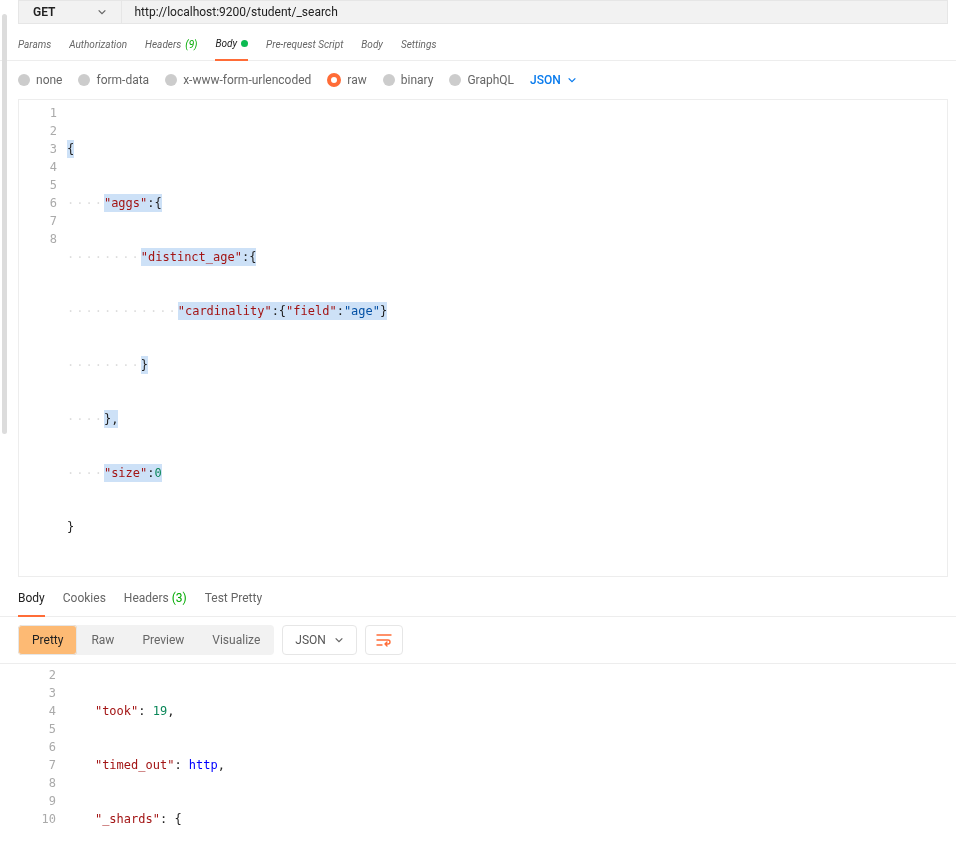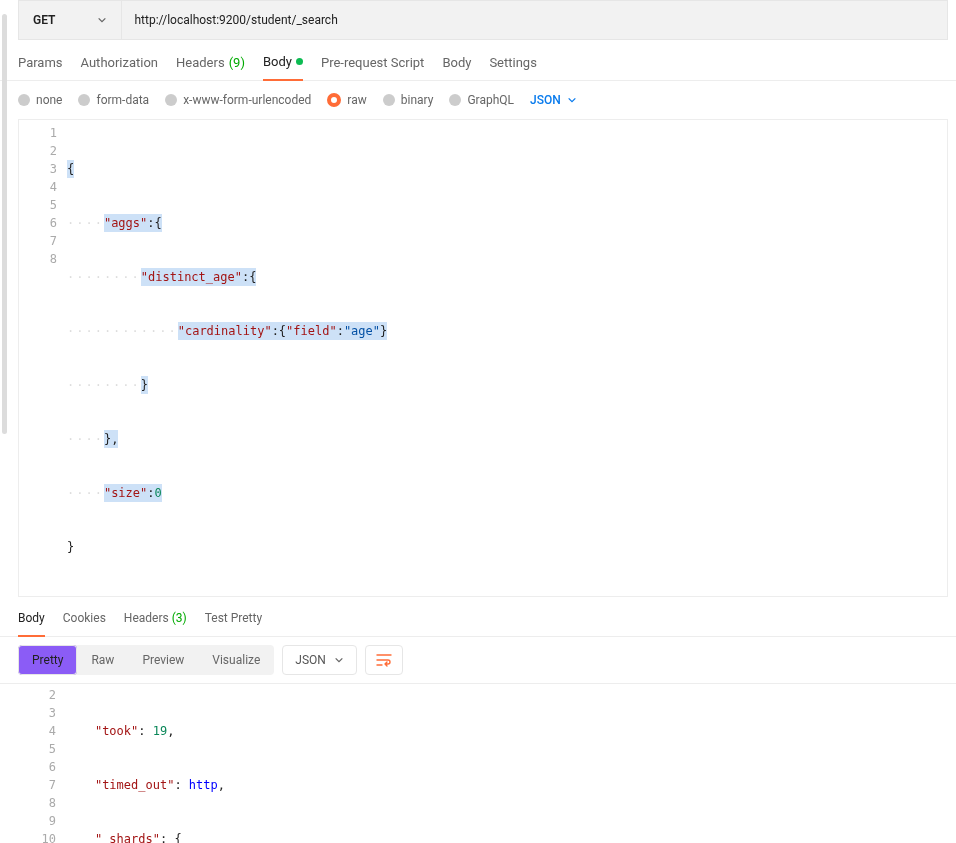--- a/index.html
+++ b/index.html
@@ -1,27 +1,27 @@
 <!DOCTYPE html>
 <html><head>
 <meta charset="utf-8">
 <style>
 * { box-sizing: border-box; margin: 0; padding: 0; }
 body { font-family: -apple-system, BlinkMacSystemFont, "Segoe UI", Roboto, Arial, sans-serif; font-size: 12px; color: #212121; background: #fff; width: 956px; }
 .container { width: 100%; }
 
 
-.request-bar { display: flex; background: #f2f2f2; border: 1px solid #e6e6e6; height: 40px; margin: 0 8px 0 18px; }
+.request-bar { display: flex; background: #f2f2f2; border: 1px solid #e6e6e6; height: 24px; margin: 0 8px 0 18px; }
 .method-select { display: flex; align-items: center; padding: 0 14px; border-right: 1px solid #e6e6e6; font-weight: 600; font-size: 12px; color: #212121; gap: 42px; cursor: pointer; }
 .method-select svg { width: 10px; height: 10px; }
 .url-input { flex: 1; display: flex; align-items: center; padding: 0 12px; font-size: 12px; color: #212121; }
 
 
 .tabs { display: flex; gap: 18px; padding: 14px 18px 0 18px; border-bottom: 1px solid #ededed; }
-.tab { padding: 0 0 10px 0; font-size: 13px; color: #666; cursor: pointer; display: flex; align-items: center; gap: 4px; }
+.tab { padding: 0 0 10px 0; font-size: 10px; color: #666; cursor: pointer; display: flex; align-items: center; gap: 4px; font-style: italic; }
 .tab.active { color: #212121; border-bottom: 2px solid #ff6c37; margin-bottom: -1px; }
 .tab .count-gray { color: #0a0; }
 .dot-green { width: 7px; height: 7px; background: #0cbb52; border-radius: 50%; display: inline-block; }
 
 
 .body-type-row { display: flex; align-items: flex-start; gap: 16px; padding: 12px 18px; }
 .radio-item { display: flex; align-items: center; gap: 6px; font-size: 12px; color: #666; cursor: pointer; }
 .radio-circle { width: 12px; height: 12px; border-radius: 50%; background: #ccc; display: inline-block; }
 .radio-circle.selected { background: #fff; border: 4px solid #ff6c37; width: 14px; height: 14px; }
 .json-select { color: #097bed; font-weight: 500; display: flex; align-items: center; gap: 6px; cursor: pointer; }
@@ -42,21 +42,21 @@
 
 .resp-tabs { display: flex; gap: 18px; padding: 14px 18px 0 18px; border-bottom: 1px solid #ededed; }
 .resp-tab { padding: 0 0 10px 0; font-size: 12px; color: #666; cursor: pointer; }
 .resp-tab.active { color: #212121; border-bottom: 2px solid #ff6c37; margin-bottom: -1px; }
 .resp-tab .count { color: #0a0; }
 
 
 .resp-toolbar { display: flex; align-items: center; gap: 8px; padding: 8px 18px; border-bottom: 1px solid #ededed; }
 .view-btns { display: flex; background: #f2f2f2; border-radius: 4px; overflow: hidden; }
 .view-btn { padding: 8px 14px; font-size: 12px; color: #666; cursor: pointer; }
-.view-btn.active { background: #8b5cf6; color: #212121; box-shadow: 0 0 0 1px #e6e6e6 inset; border-radius: 4px; }
+.view-btn.active { background: #fdba74; color: #212121; box-shadow: 0 0 0 1px #e6e6e6 inset; border-radius: 4px; }
 .fmt-select { padding: 7px 12px; border: 1px solid #e6e6e6; border-radius: 4px; font-size: 12px; display: flex; align-items: center; gap: 8px; cursor: pointer; color: #555; }
 .icon-btn { padding: 7px 10px; border: 1px solid #e6e6e6; border-radius: 4px; cursor: pointer; display: flex; align-items: center; }
 .icon-btn svg { color: #ff6c37; }
 
 
 .resp-body { font-family: "Consolas", "Monaco", monospace; font-size: 12px; line-height: 18px; display: flex; margin: 0 8px 0 18px; }
 .resp-gutter { width: 48px; text-align: right; color: #aaa; padding: 2px 10px 4px 0; user-select: none; }
 .resp-gutter div { height: 18px; }
 .resp-code { flex: 1; padding: 2px 0 4px 0; white-space: pre; }
 .resp-line { height: 18px; position: relative; }

